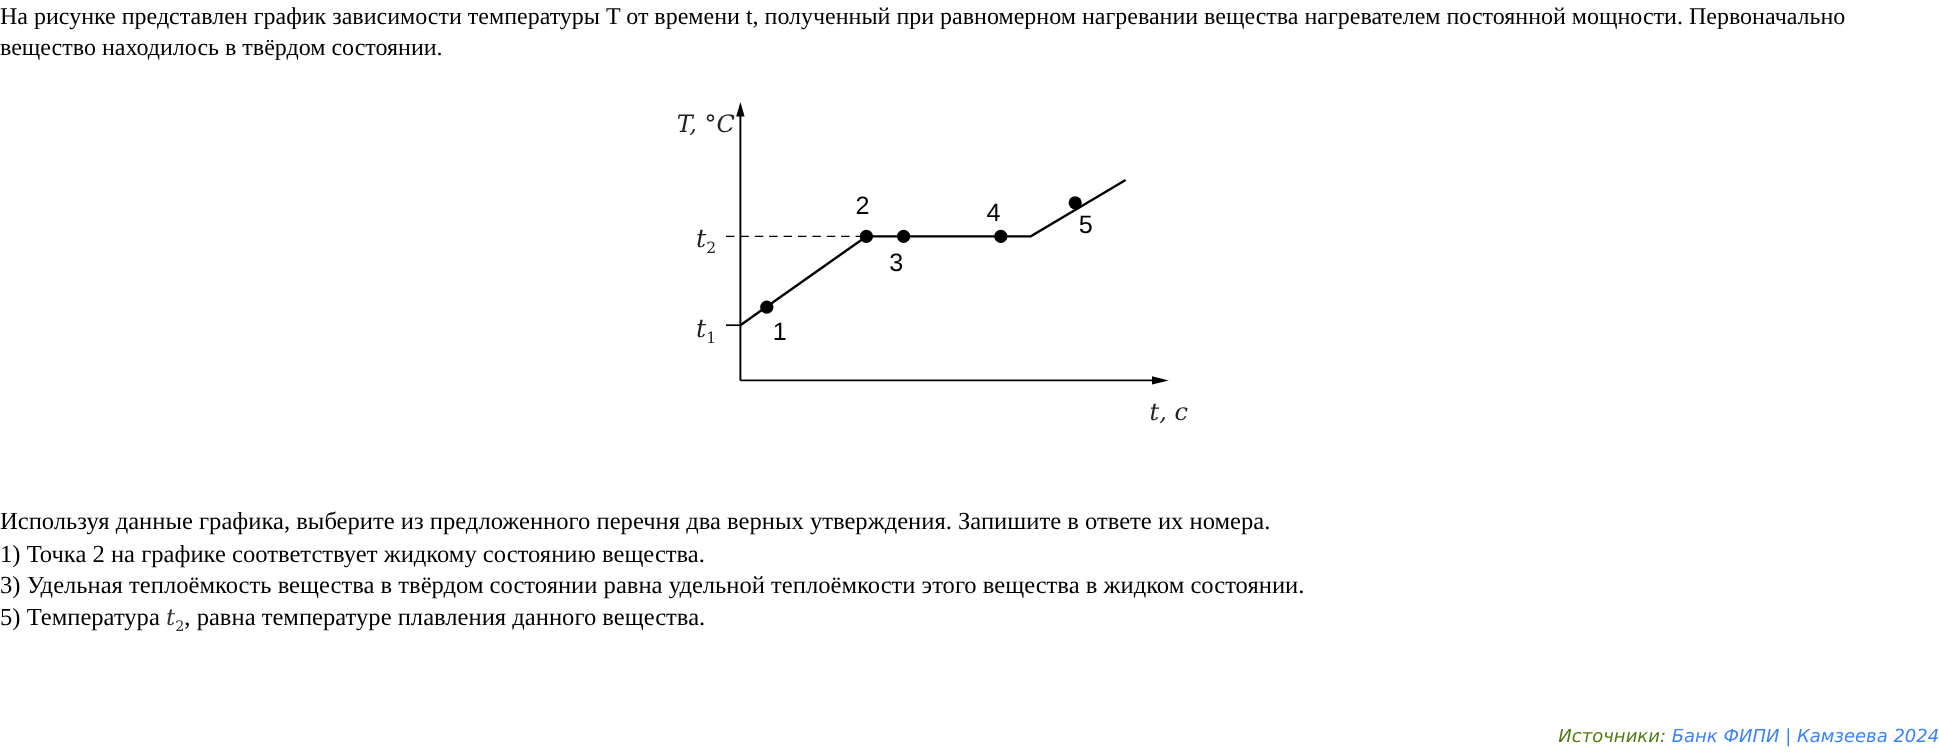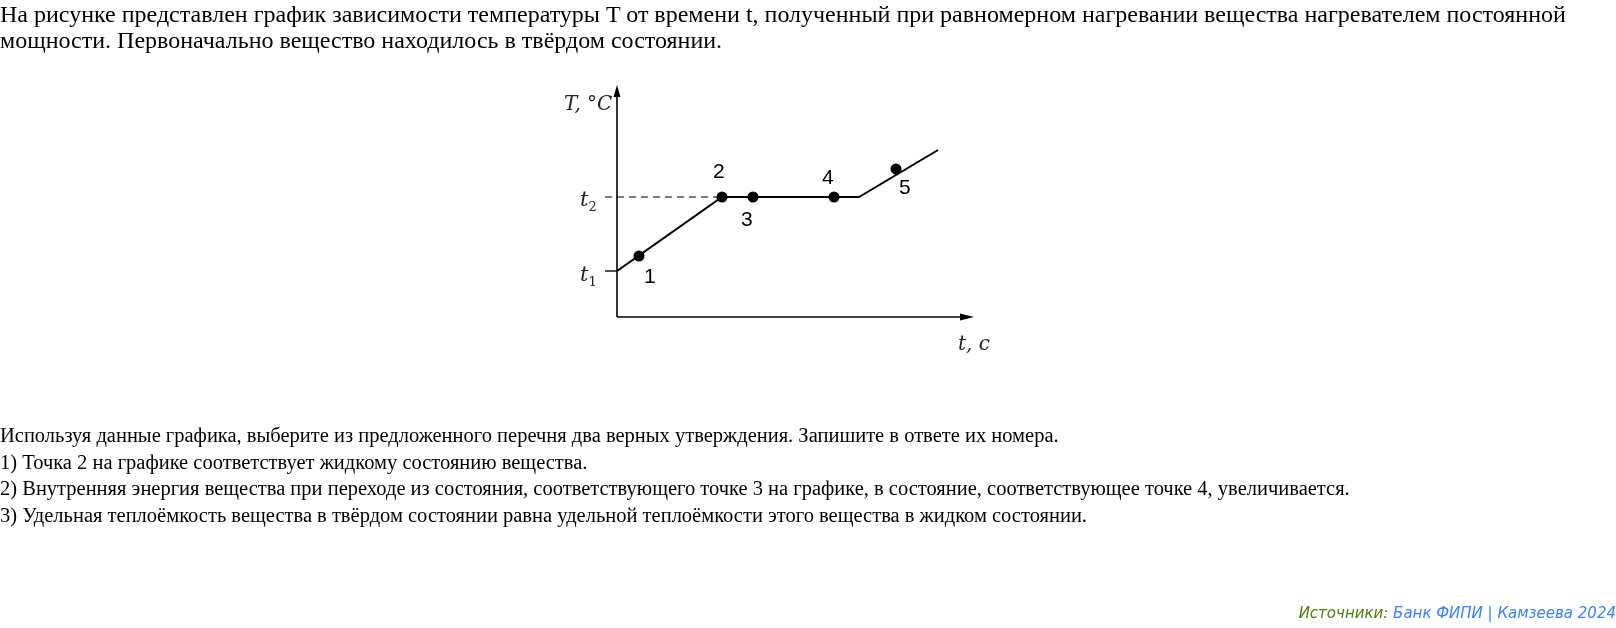--- a/index.html
+++ b/index.html
@@ -1,18 +1,18 @@
 <!DOCTYPE html>
 <html><head>
 <meta charset="utf-8">
 <style>
   html, body { margin:0; padding:0; background:#ffffff; }
   body { width:1616px; height:628px; position:relative; overflow:hidden;
          font-family:"Liberation Serif", serif; color:#000; }
-  .intro { position:absolute; left:0; top:1px; width:1600px; font-size:24px; line-height:26px; margin:0; }
+  .intro { position:absolute; left:0; top:1px; width:1600px; font-size:20px; line-height:26px; margin:0; }
   .figure { position:absolute; left:560px; top:80px; width:460px; height:300px; }
   .figure svg { display:block; }
   .questions { position:absolute; left:0; top:422px; font-size:20.5px; line-height:26.5px; margin:0; }
   .questions p { margin:0; white-space:nowrap; }
   .questions b { font-weight:normal; }
   .mathvar { font-style:italic; font-family:"DejaVu Serif", serif; font-size:19px; color:#333; }
   .mathvar sub { font-size:12px; font-style:normal; }
   .source { position:absolute; right:0; top:604px; font-family:"DejaVu Sans", sans-serif; font-style:italic; font-size:15px; line-height:18px; white-space:nowrap; }
   .source .label { color:#4d7c0f; }
   .source .refs { color:#3b82f6; }
@@ -58,20 +58,20 @@
       <text x="20" y="201" font-size="21" font-style="italic">
         <tspan>t</tspan><tspan dy="5" font-size="13" font-style="normal">1</tspan>
       </text>
     </g>
   </svg>
 </div>
 
 <div class="questions">
   <p><span>Используя данные графика, выберите из предложенного перечня </span><b>два</b><span> верных утверждения. Запишите в ответе их номера.</span></p>
   <p>1) Точка 2 на графике соответствует жидкому состоянию вещества.</p>
-  <p>2) Внутренняя энергия вещества при переходе из состояния, соответствующего точке 3 на графике, в состояние, соответствующее точке 4, увеличивается.</p>
   <p>3) Удельная теплоёмкость вещества в твёрдом состоянии равна удельной теплоёмкости этого вещества в жидком состоянии.</p>
+  <p><span>5) Температура </span><span class="mathvar"><span>t</span><sub>2</sub></span><span>, равна температуре плавления данного вещества.</span></p>
 </div>
 
 <div class="source">
   <span class="label">Источники:</span>
   <span class="refs">Банк ФИПИ | Камзеева 2024</span>
 </div>
 
 </body></html>

